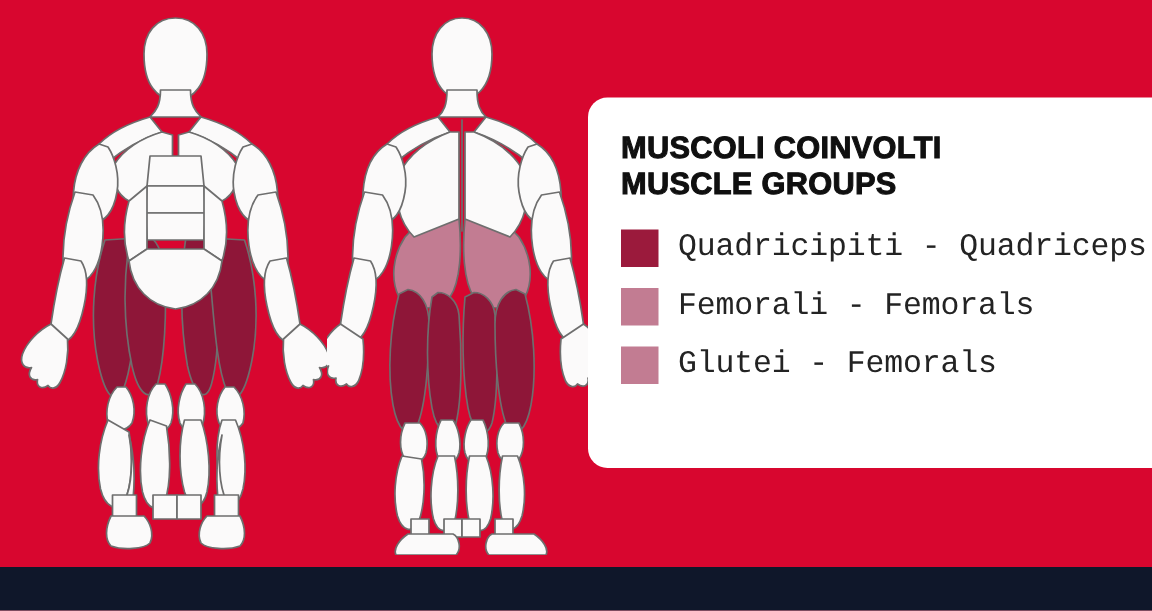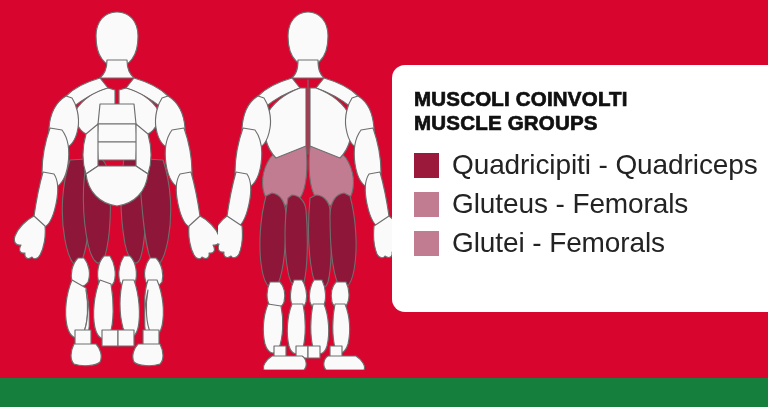--- a/index.html
+++ b/index.html
@@ -73,32 +73,32 @@
     margin-bottom: 11px;
     height: 28px;
   }
   .legend-swatch {
     width: 25px;
     height: 25px;
     flex: 0 0 25px;
     margin-right: 13px;
   }
   .legend-label {
-    font-family: Liberation Sans, sans-serif;
+    font-family: Liberation Mono, monospace;
     font-weight: 400;
-    font-size: 28px;
+    font-size: 21px;
     color: #232323;
     white-space: nowrap;
     letter-spacing: -0.1px;
   }
 </style>
 </head>
 <body>
 
-<div id="stage" style="background: #15803d;">
+<div id="stage" style="background: #0f172a;">
 
   <div id="red-bg" style="background: rgb(216, 6, 47);"></div>
 
   <div class="figure" id="figure-front">
     <svg viewBox="0 0 210 362" xmlns="http://www.w3.org/2000/svg">
       <g fill="#FBFAFA" stroke="#6E6E6E" stroke-width="1.15" stroke-linejoin="round" stroke-linecap="round">
 
         <g fill="#8E1638" stroke="#6E6E6E" stroke-width="1.1">
           <path d="M58 152 C50 176 48 206 53 232 C57 252 63 264 70 252 C76 238 78 210 80 188 C82 170 80 158 74 151 Z"></path>
           <path d="M75 150 C70 176 70 208 76 236 C80 254 88 262 93 248 C98 230 99 200 98 176 C97 160 92 150 84 148 Z"></path>
@@ -229,21 +229,21 @@
       <span class="t-line">MUSCLE GROUPS</span>
     </h2>
 
     <div class="legend-row">
       <span class="legend-swatch" id="sw-0" style="background: rgb(155, 26, 60);"></span>
       <span class="legend-label">Quadricipiti - Quadriceps</span>
     </div>
 
     <div class="legend-row">
       <span class="legend-swatch" id="sw-1" style="background: rgb(194, 124, 146);"></span>
-      <span class="legend-label">Gluteus - Femorals</span>
+      <span class="legend-label">Femorali - Femorals</span>
     </div>
 
     <div class="legend-row">
       <span class="legend-swatch" id="sw-2" style="background: rgb(194, 124, 146);"></span>
       <span class="legend-label">Glutei - Femorals</span>
     </div>
 
   </div>
 </div>
 

